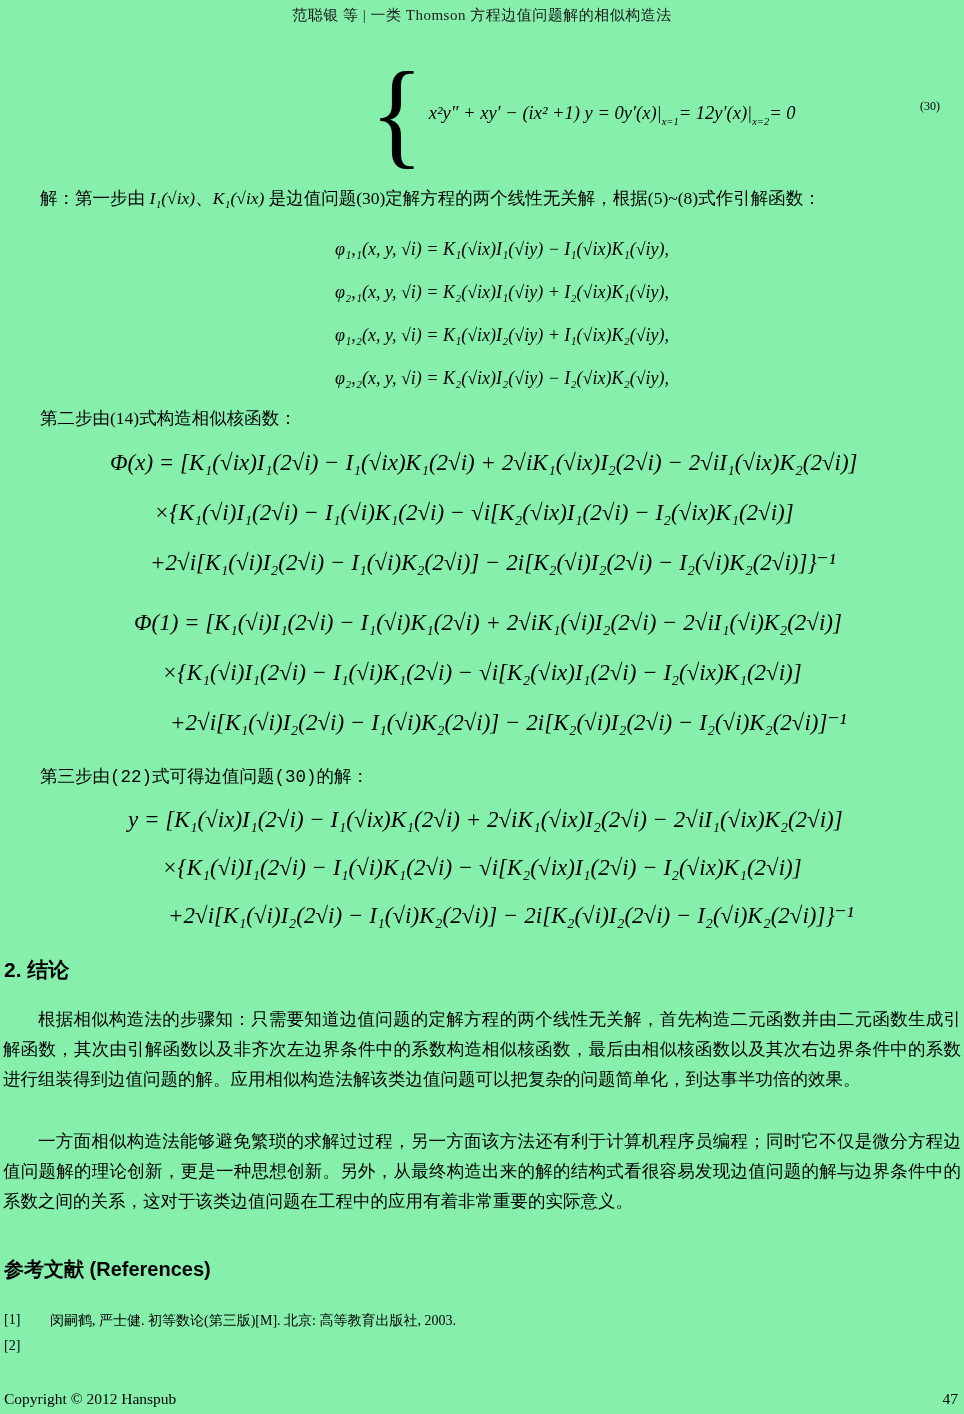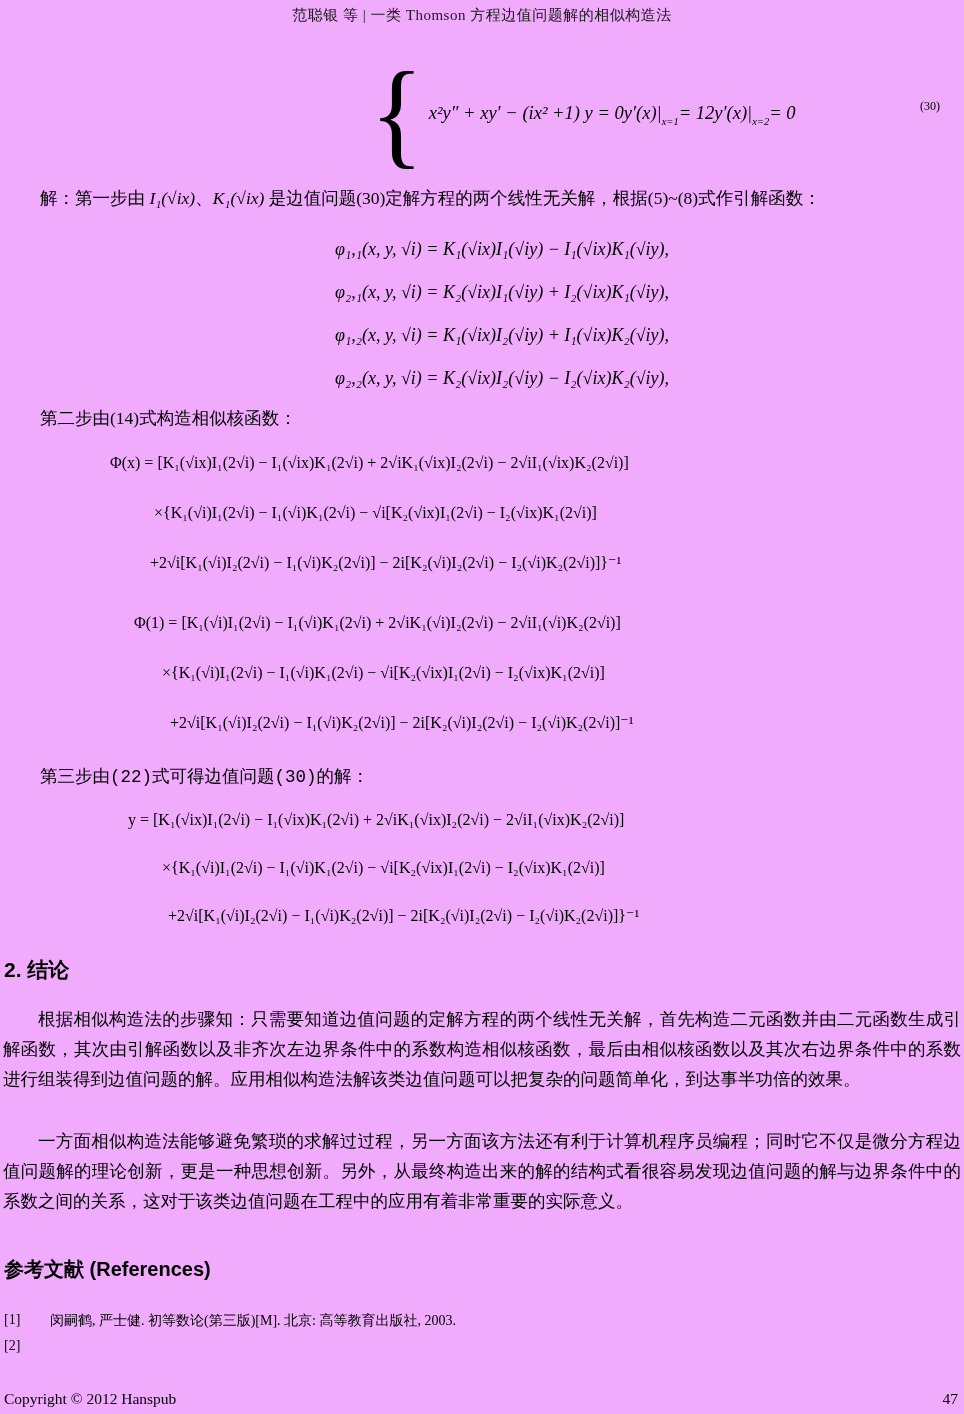--- a/index.html
+++ b/index.html
@@ -1,20 +1,20 @@
 <!DOCTYPE html>
 <html><head>
 <meta charset="utf-8">
 <title>Paper page</title>
 <style>
   html,body { margin:0; padding:0; background:#ffffff; }
   .page {
     position:relative;
     width:964px; height:1414px;
-    background:#f0abfc;
+    background:#86efac;
     color:#000000;
     font-family:"Liberation Serif","DejaVu Serif",serif;
     overflow:hidden;
   }
 
   
   .header {
     position:absolute; top:6px; left:0; right:0;
     text-align:center; font-size:15px; color:#1a1a1a;
     letter-spacing:0.5px;
@@ -38,21 +38,21 @@
   
   .phi-list { position:absolute; top:228px; left:0; right:0; text-align:center;margin-left:40px; }
   .phi-line { height:43px; line-height:43px; font-size:18px; font-style:italic; white-space:nowrap; }
 
   
   .step { position:absolute; left:40px; margin:0; font-size:17.5px; }
   .step2 { top:406px; }
   .step3 { top:764px;font-family:Liberation Mono, monospace; }
 
   
-  .formula-block { position:absolute; font-size:16px; white-space:nowrap; }
+  .formula-block { position:absolute; font-size:23px; font-style:italic; white-space:nowrap; }
   .f-line { height:50px; line-height:50px; }
   .phix { top:438px; left:110px; }
   .phix .l2 { margin-left:44px; }
   .phix .l3 { margin-left:40px; }
   .phi1 { top:598px; left:134px; }
   .phi1 .l2 { margin-left:28px; }
   .phi1 .l3 { margin-left:36px; }
   .yformula { top:796px; left:128px; }
   .yformula .f-line { height:48px; line-height:48px; }
   .yformula .l2 { margin-left:34px; }

